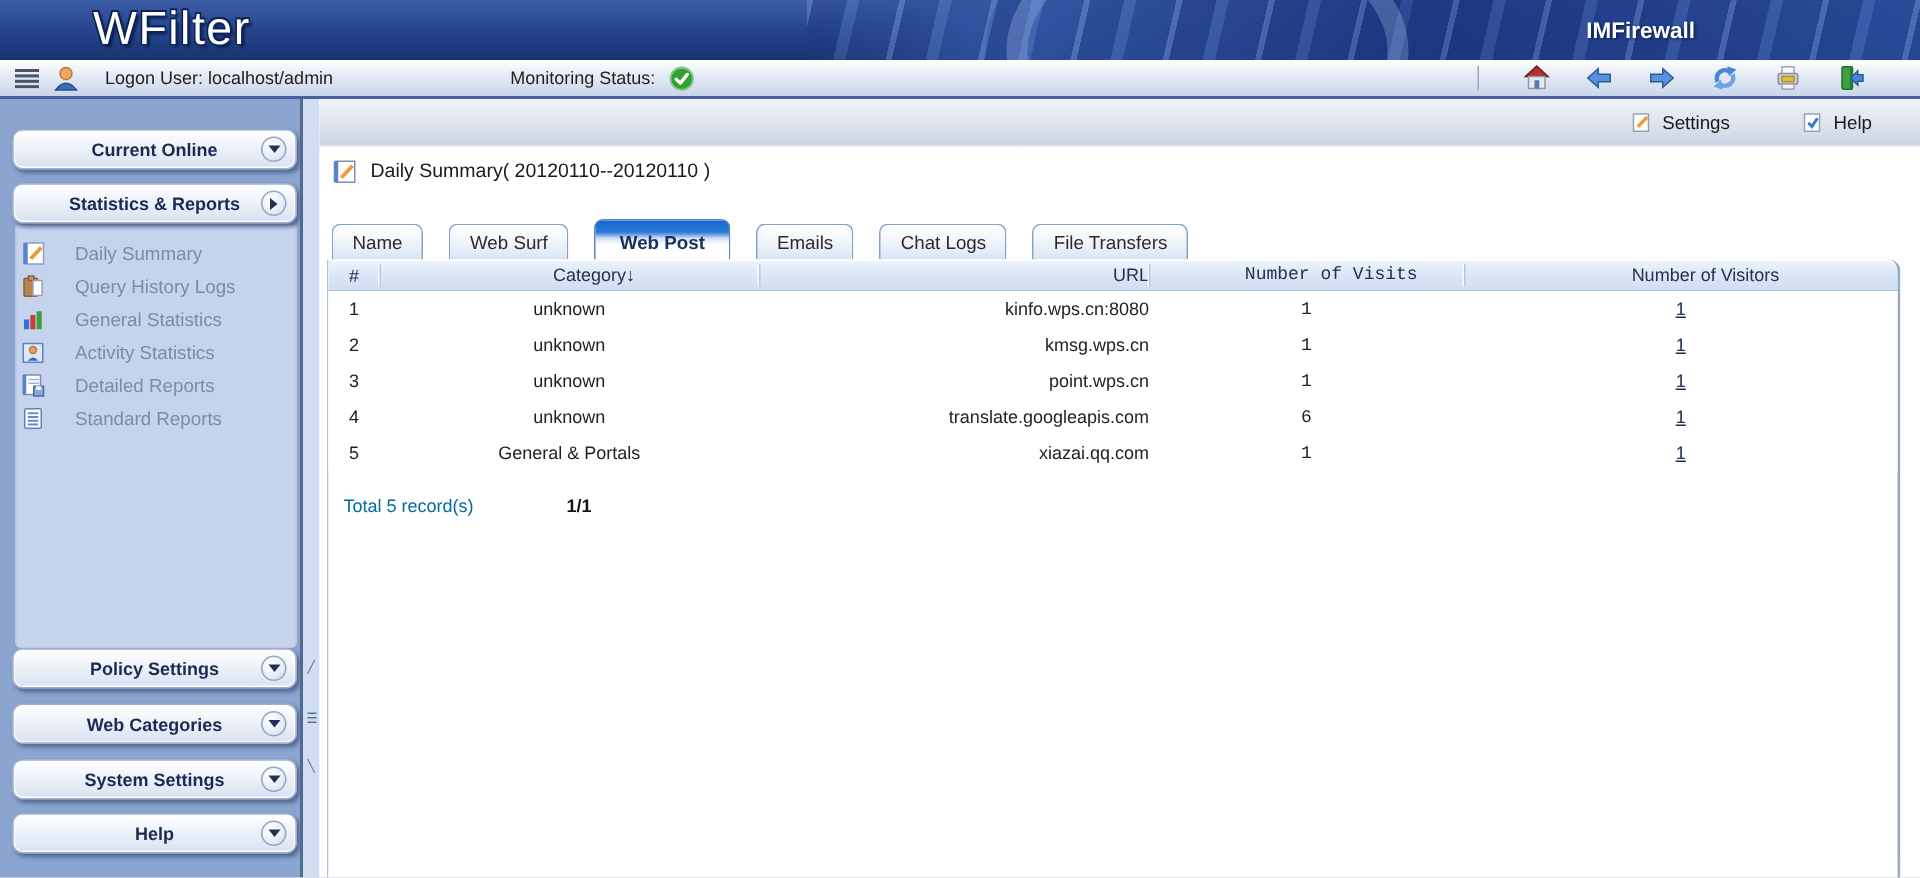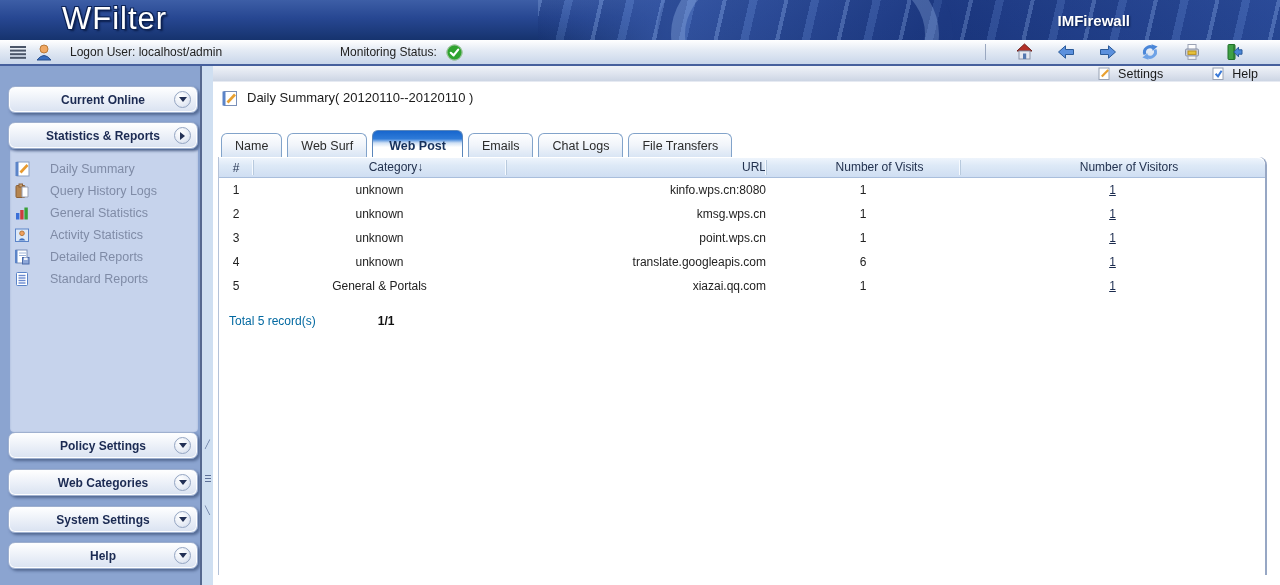--- a/index.html
+++ b/index.html
@@ -57,50 +57,50 @@
     background:linear-gradient(90deg,#55688f 0 2px,#cfdff1 2px 100%); }
   .grip { position:absolute; left:4px; top:390px; width:7px; height:44px; display:flex; flex-direction:column;
     align-items:center; justify-content:center; gap:2px; cursor:col-resize; }
   .grip i { display:block; width:6px; height:1px; background:#5d7098; }
   .grip::before, .grip::after { color:#5d7098; font-size:8px; line-height:6px; font-style:normal; }
   .grip::before { content:"\2571"; position:absolute; top:-14px; }
   .grip::after  { content:"\2572"; position:absolute; bottom:-14px; }
 
   
   .content { position:relative; flex:1; height:519px; background:#fff; }
-  .content-topbar { height:16px; background:linear-gradient(180deg,#f0f3f8 0%,#dde3ee 55%,#ccd5e4 100%);
-    border-bottom:1px solid #e6eaf2; display:flex; align-items:center; justify-content:flex-end; gap:8px; padding-right:22px; }
+  .content-topbar { height:32px; background:linear-gradient(180deg,#f0f3f8 0%,#dde3ee 55%,#ccd5e4 100%);
+    border-bottom:1px solid #e6eaf2; display:flex; align-items:center; justify-content:flex-end; gap:8px; padding-right:32px; }
   .topbar-link { display:flex; align-items:center; gap:6px; cursor:pointer; color:#1a1a1a; font-size:12.5px; }
   .topbar-link.settings { margin-right:40px; }
 
   .page-header { display:flex; align-items:flex-start; gap:9px; margin:8px 0 0 8px; }
   .page-title { font-size:13px; color:#1a1a1a; }
 
   
   .tabs { display:flex; align-items:flex-end; margin:24px 0 0 8px; height:26px; }
-  .tab { height:24px; padding:0 13px; margin-right:5px; display:flex; align-items:center; cursor:pointer;
+  .tab { height:24px; padding:0 13px; margin-right:17px; display:flex; align-items:center; cursor:pointer;
     background:linear-gradient(180deg,#ffffff 0%,#f0f4fa 50%,#d9e5f4 100%);
     border:1px solid #82a3ca; border-bottom:none; border-radius:6px 6px 0 0; color:#2b2b2b; font-size:12.5px; }
   .tab.active { height:27px; font-weight:bold; color:#16315c; padding:0 16px;
     background:linear-gradient(180deg,#1766cd 0%,#2e7ad8 30%,#cfe0f4 46%,#ffffff 62%,#ffffff 100%);
     border-color:#5a86bb; position:relative; z-index:2; align-items:flex-end; padding-bottom:4px; }
 
   
   .panel { margin-left:5px; width:1049px; height:418px;
     border-left:1px solid #b4c2d8; border-right:2px solid #97a7c4; border-top-right-radius:8px; }
   .thead { display:flex; height:21px; align-items:center;
     background:linear-gradient(180deg,#eef4fc 0%,#ddе9f7 40%,#cfdef2 100%);
     background:linear-gradient(180deg,#eef4fc 0%,#dde9f7 40%,#cfdef2 100%);
     border-top:1px solid #fff; border-bottom:1px solid #a9bedc; border-top-right-radius:8px; }
   .thead .cell { color:#23324f; font-size:12px; }
   .cell { text-align:center; }
   .c0 { width:34px; flex:none; }
   .c1 { width:253px; flex:none; }
   .c2 { width:260px; flex:none;text-align:right; }
-  .c3 { width:194px; flex:none; }
+  .c3 { width:210px; flex:none;font-family:Liberation Mono, monospace; }
   .c4 { flex:1; }
   .thead .c1, .thead .c2, .thead .c3, .thead .c4 { border-left:1px solid #b8cade; box-shadow:-1px 0 0 #f6faff; height:15px; line-height:15px;padding-left:32px; }
   .trow { display:flex; height:24px; align-items:center; background:#fff; color:#222; }
   .visitor-link { color:#1b2b4e; text-decoration:underline; cursor:pointer; }
 
   .total-line { display:flex; align-items:center; margin:16px 0 0 10px; gap:22px; }
   .total-label { color:#0369a1; }
   .page-indicator { font-weight:bold; color:#111;margin-left:40px; }
 
   svg { display:block; }

